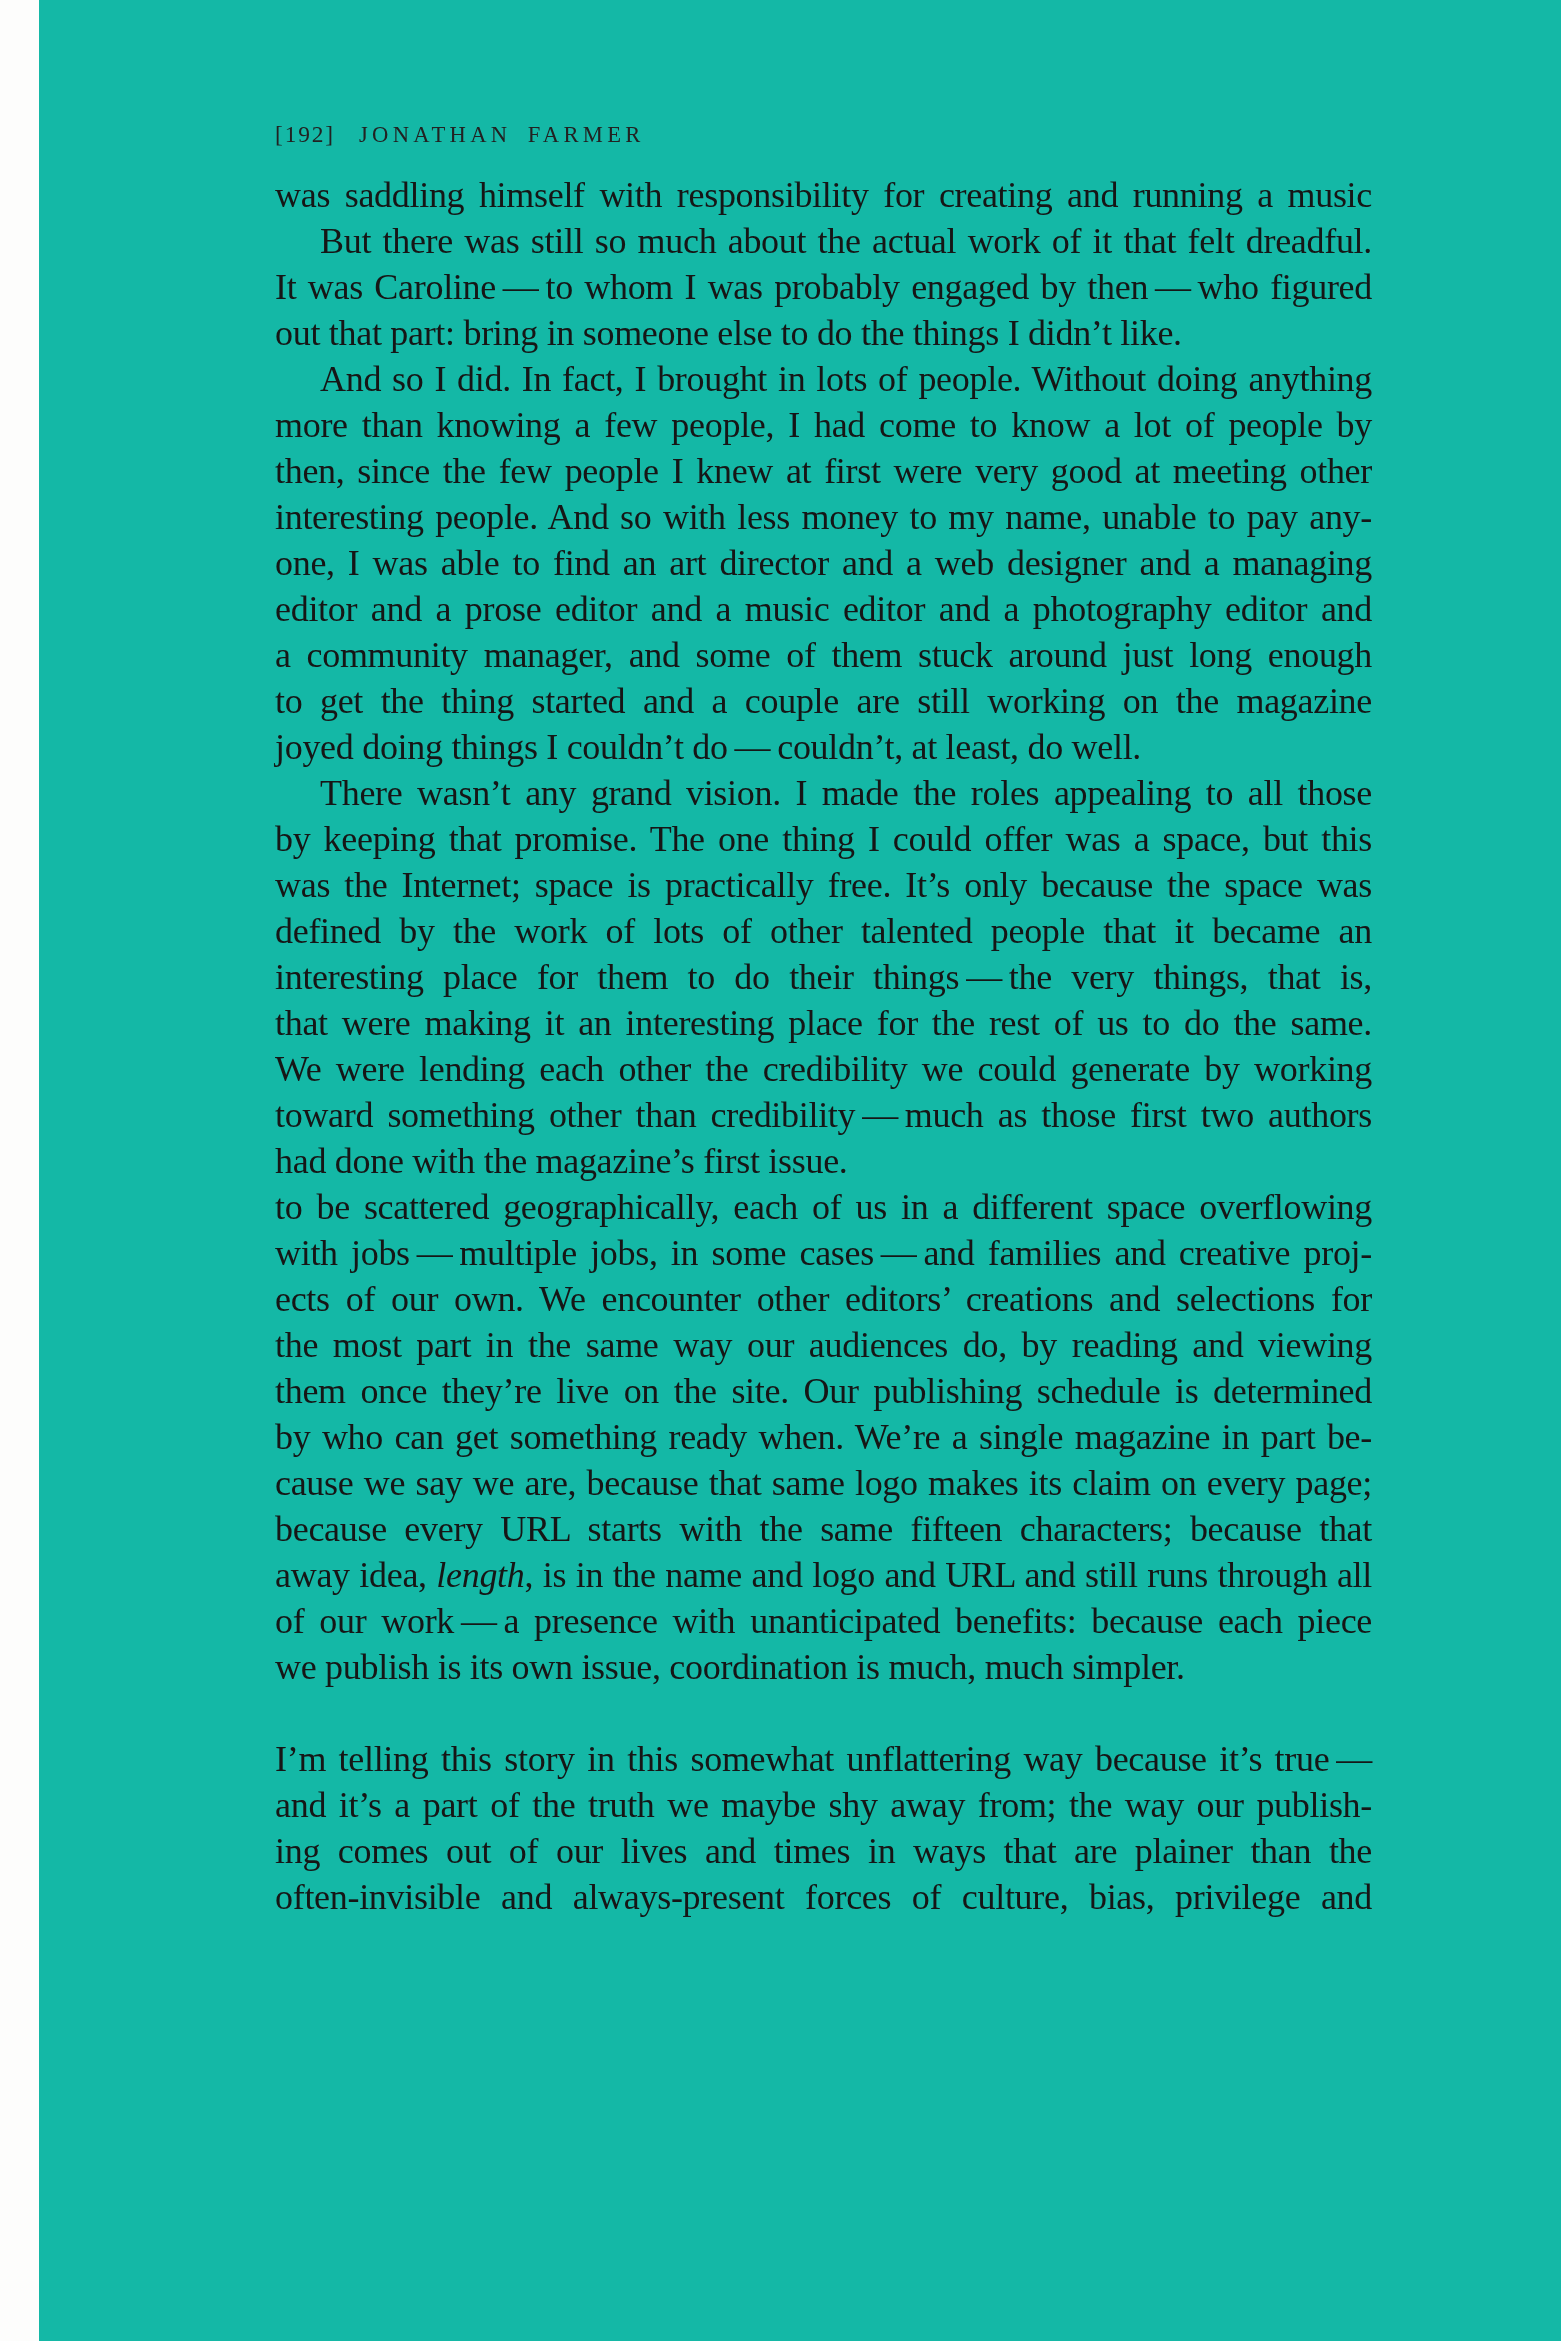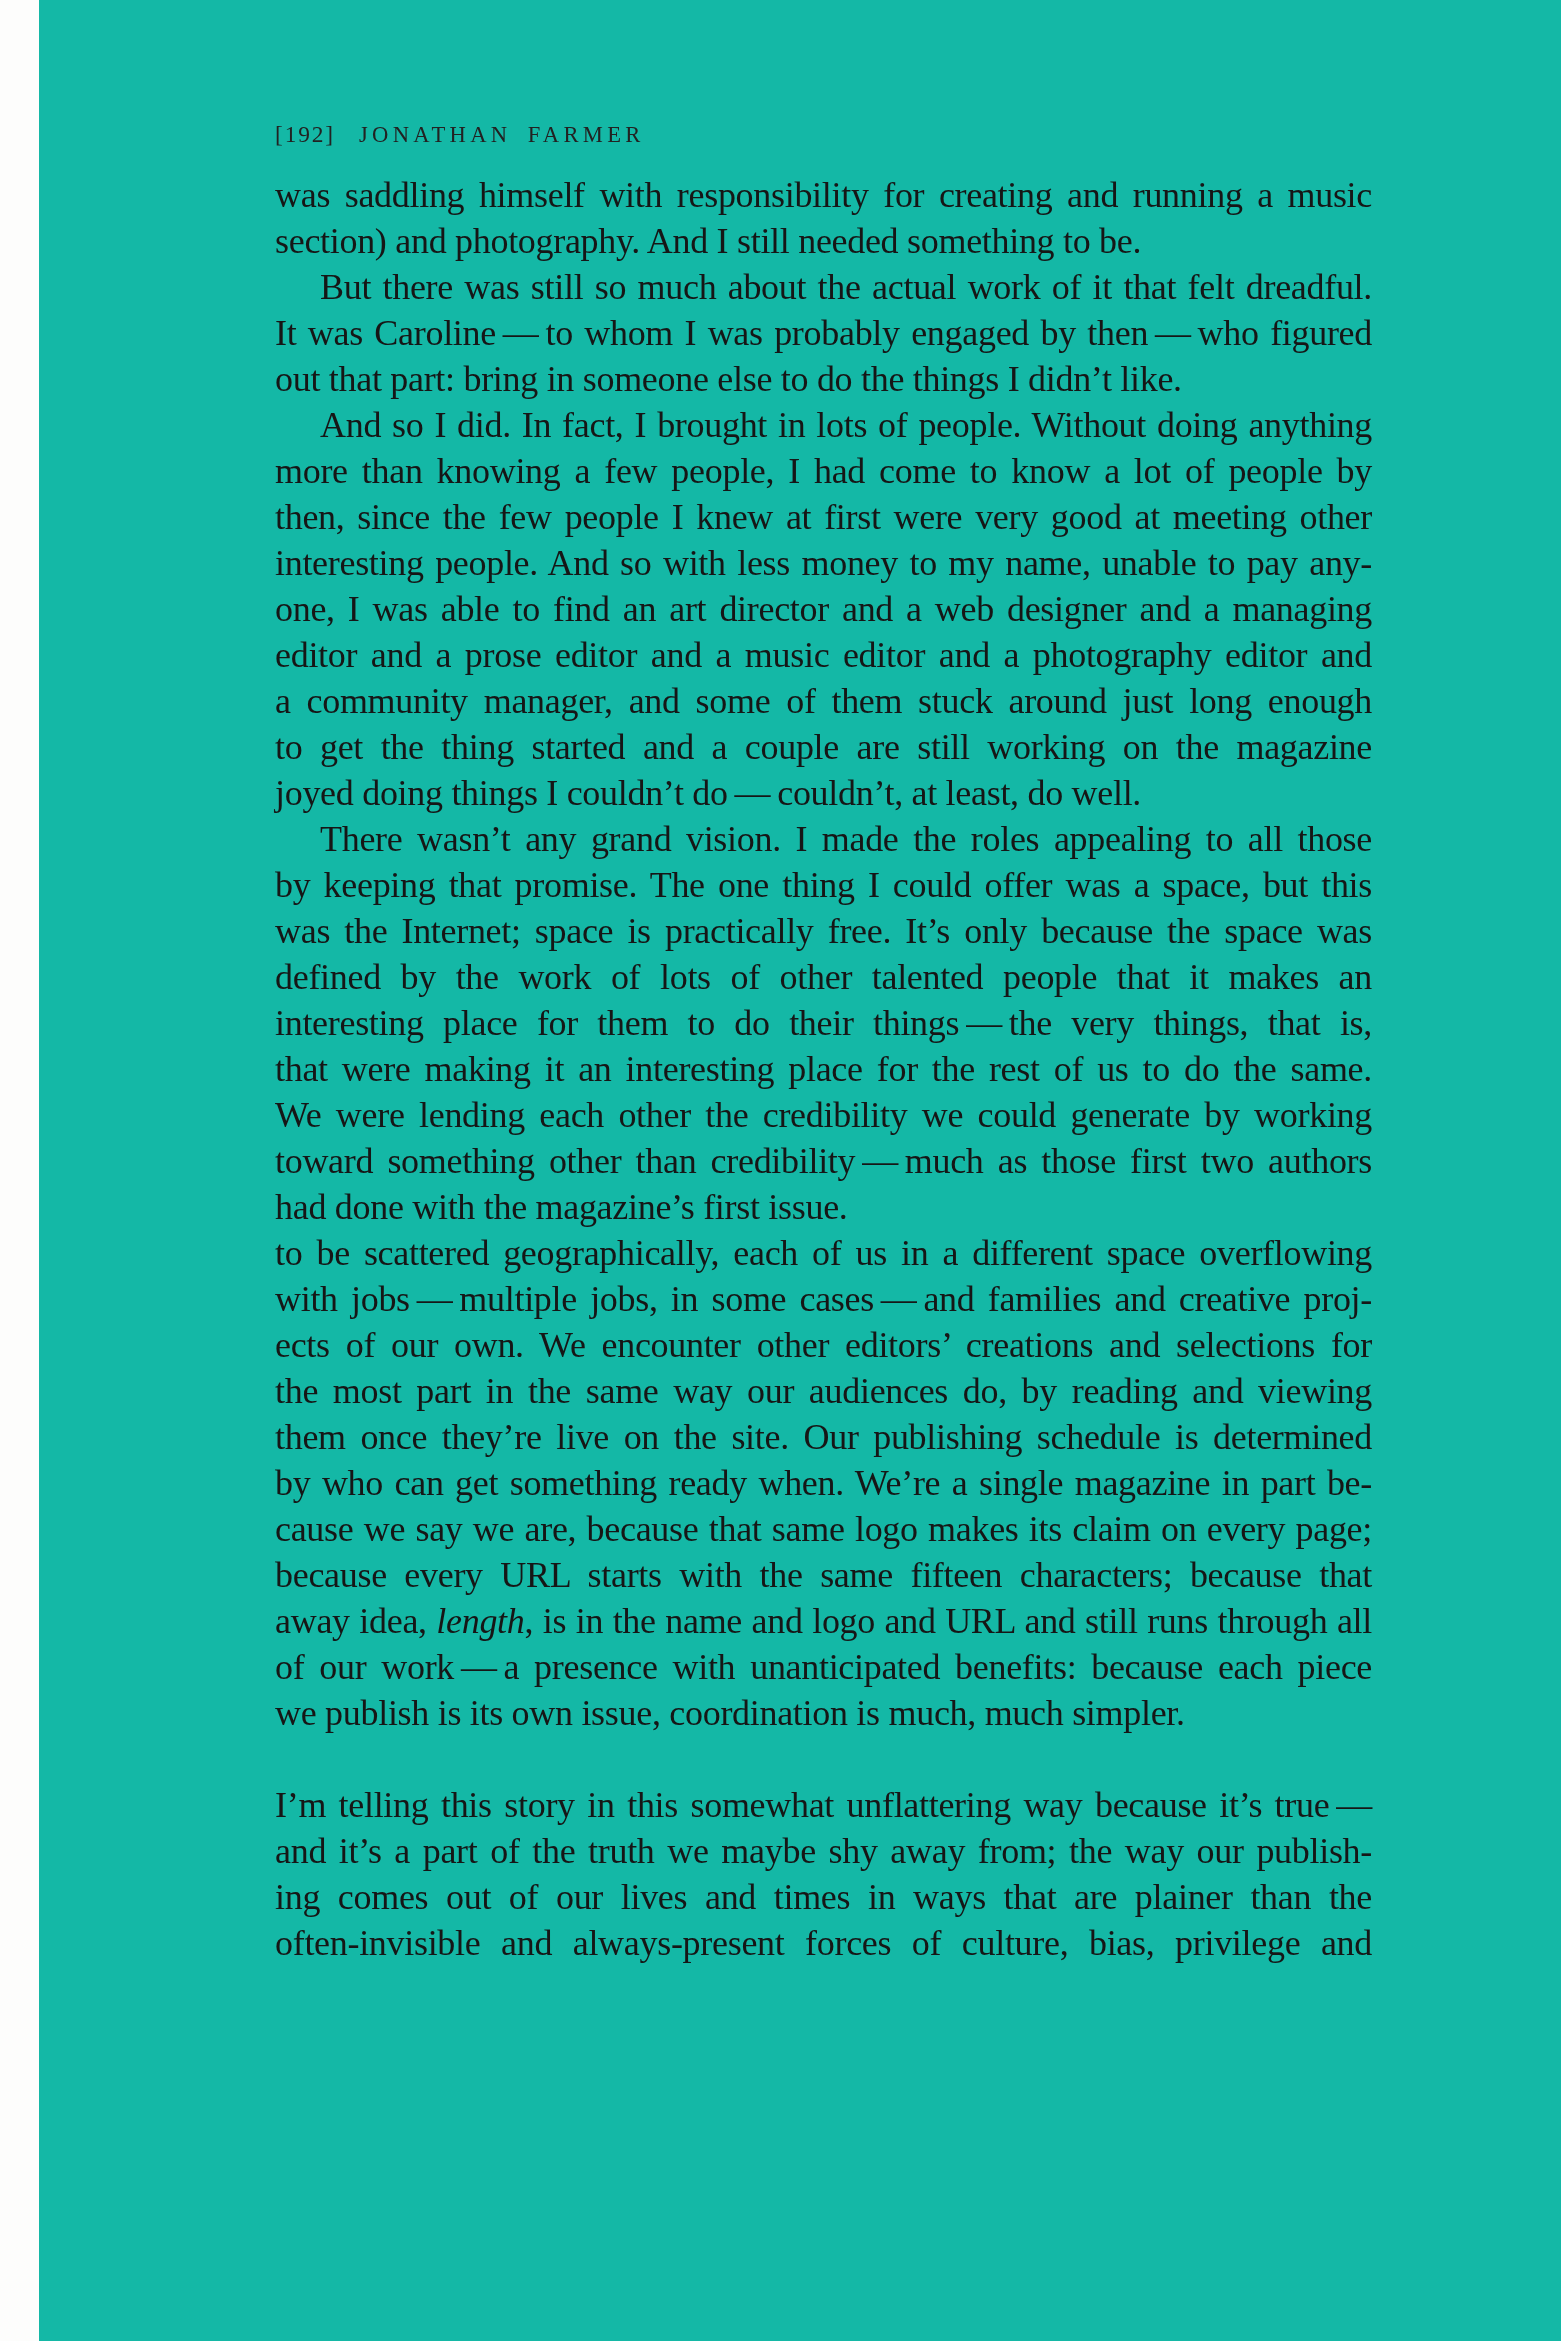--- a/index.html
+++ b/index.html
@@ -73,21 +73,20 @@
 </head>
 <body>
 
 <div class="page">
   <div class="running-header">
     <span class="page-num">[192]</span><span class="author">JONATHAN FARMER</span>
   </div>
   <div class="body-text">
       <div class="para">
         <div class="line">was saddling himself with responsibility for creating and running a music</div>
-        <div class="line last">section) and photography. And I still needed something to be.</div>
       </div>
       <div class="para">
         <div class="line indent">But there was still so much about the actual work of it that felt dreadful.</div>
         <div class="line">It was Caroline — to whom I was probably engaged by then — who figured</div>
         <div class="line last">out that part: bring in someone else to do the things I didn’t like.</div>
       </div>
       <div class="para">
         <div class="line indent">And so I did. In fact, I brought in lots of people. Without doing anything</div>
         <div class="line">more than knowing a few people, I had come to know a lot of people by</div>
         <div class="line">then, since the few people I knew at first were very good at meeting other</div>
@@ -95,21 +94,21 @@
         <div class="line">one, I was able to find an art director and a web designer and a managing</div>
         <div class="line">editor and a prose editor and a music editor and a photography editor and</div>
         <div class="line">a community manager, and some of them stuck around just long enough</div>
         <div class="line">to get the thing started and a couple are still working on the magazine</div>
         <div class="line last">joyed doing things I couldn’t do — couldn’t, at least, do well.</div>
       </div>
       <div class="para">
         <div class="line indent">There wasn’t any grand vision. I made the roles appealing to all those</div>
         <div class="line">by keeping that promise. The one thing I could offer was a space, but this</div>
         <div class="line">was the Internet; space is practically free. It’s only because the space was</div>
-        <div class="line">defined by the work of lots of other talented people that it makes an</div>
+        <div class="line">defined by the work of lots of other talented people that it became an</div>
         <div class="line">interesting place for them to do their things — the very things, that is,</div>
         <div class="line">that were making it an interesting place for the rest of us to do the same.</div>
         <div class="line">We were lending each other the credibility we could generate by working</div>
         <div class="line">toward something other than credibility — much as those first two authors</div>
         <div class="line last">had done with the magazine’s first issue.</div>
       </div>
       <div class="para">
         <div class="line">to be scattered geographically, each of us in a different space overflowing</div>
         <div class="line">with jobs — multiple jobs, in some cases — and families and creative proj-</div>
         <div class="line">ects of our own. We encounter other editors’ creations and selections for</div>

